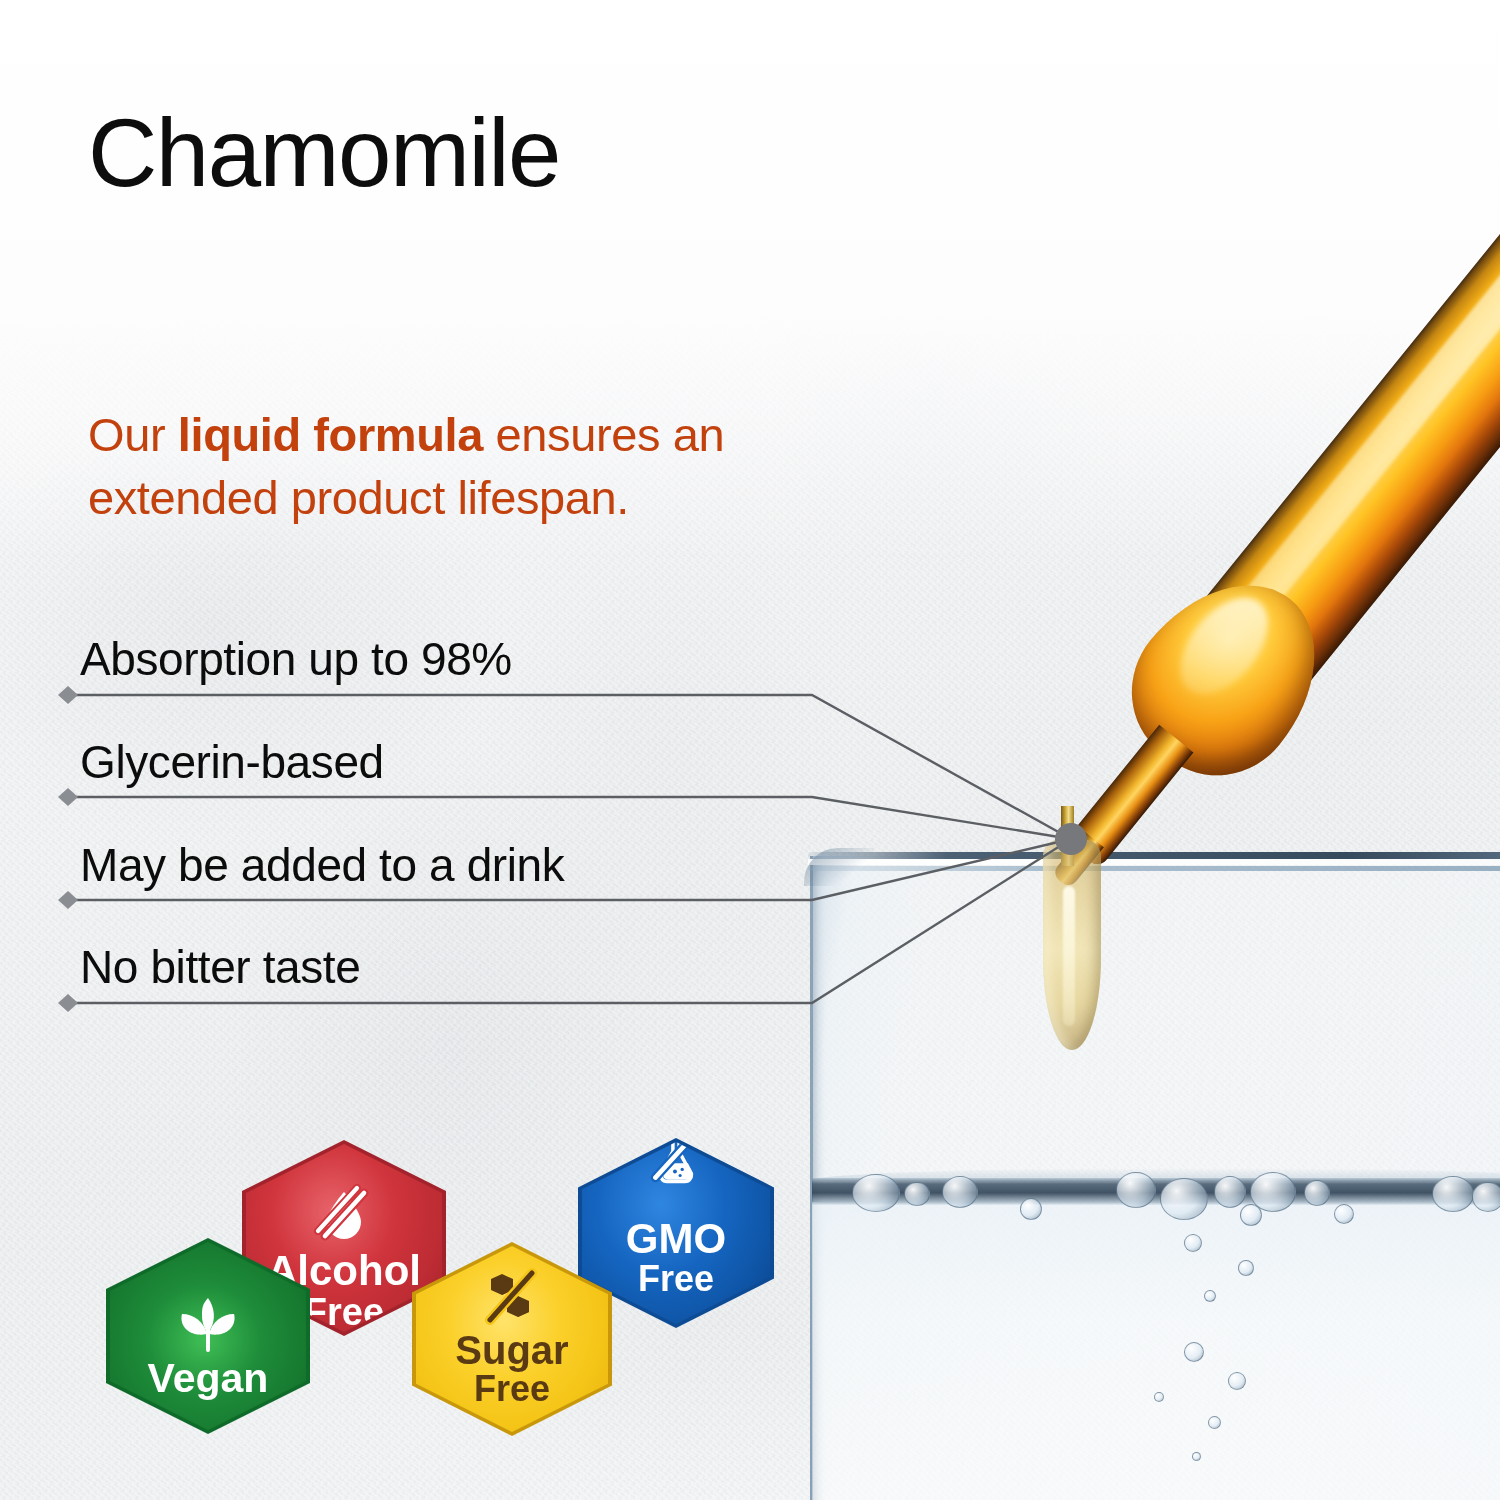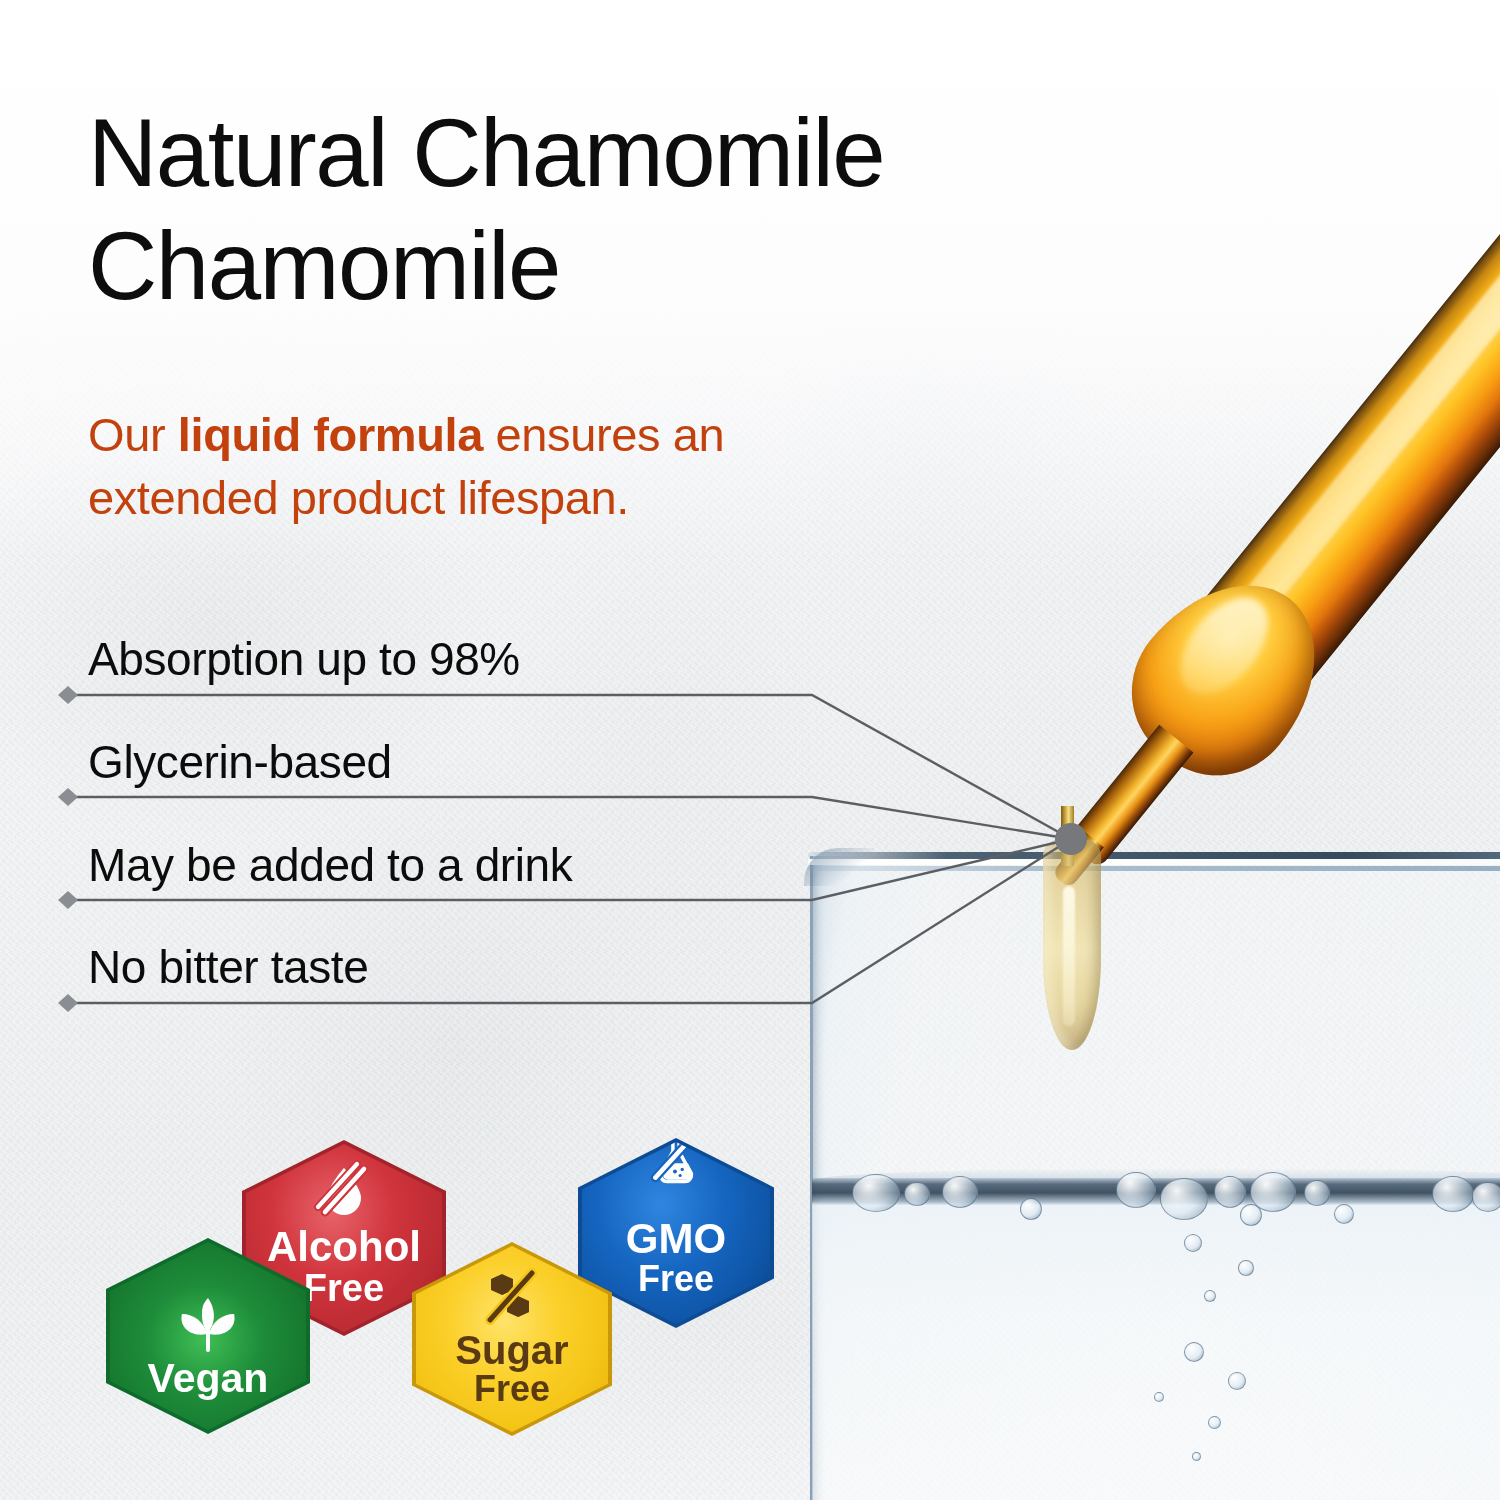--- a/index.html
+++ b/index.html
@@ -30,21 +30,21 @@
   .bg-white-top{position:absolute;left:0;top:0;width:1500px;height:560px;
      background:linear-gradient(180deg,#ffffff 0%, #fdfdfe 55%, rgba(255,255,255,0) 100%);}
 
   
   .title{position:absolute;left:88px;top:96px;width:1120px;
      font-size:96px;line-height:1.18;font-weight:400;color:#0d0d0d;letter-spacing:-1.5px;}
   .subtitle{position:absolute;left:88px;top:404px;width:760px;
      font-size:47px;line-height:1.34;color:#c2410c;letter-spacing:-.4px;}
   .subtitle b{font-weight:700;}
 
-  .feat{position:absolute;left:88px;font-size:46px;color:#0c0c0c;letter-spacing:-.4px;white-space:nowrap;}
+  .feat{position:absolute;left:80px;font-size:46px;color:#0c0c0c;letter-spacing:-.4px;white-space:nowrap;}
   .f0{top:632px;}
   .f1{top:735px;}
   .f2{top:838px;}
   .f3{top:940px;}
 
   
   #callouts{position:absolute;left:0;top:0;width:1500px;height:1500px;}
 
   
   .glass-wrap{position:absolute;left:756px;top:846px;width:744px;height:654px;overflow:hidden;}
@@ -217,21 +217,20 @@
       <polygon points="68,686 78,695 68,704 58,695"></polygon>
       <polygon points="68,788 78,797 68,806 58,797"></polygon>
       <polygon points="68,891 78,900 68,909 58,900"></polygon>
       <polygon points="68,994 78,1003 68,1012 58,1003"></polygon>
     </g>
   </svg>
 
   <div class="conv-dot"></div>
 
   <div class="title">
-    <div>Natural Chamomile</div>
     <div>Chamomile</div>
   </div>
 
   <div class="subtitle">
     <span>Our </span><b>liquid formula</b><span> ensures an extended product lifespan.</span>
   </div>
 
   <div class="feat f0">Absorption up to 98%</div>
   <div class="feat f1">Glycerin-based</div>
   <div class="feat f3">No bitter taste</div>
@@ -266,21 +265,21 @@
         <div class="hex-in" style="background:radial-gradient(ellipse at 44% 36%, #e8636a 0%, #d0343c 40%, #bc2b33 72%, #9e1f27 100%);">
           <div class="hex-icon" style="margin-bottom:2px;">
             <svg width="64" height="64" viewBox="0 0 64 64">
               <path d="M32 8c0 0 17 19 17 30a17 17 0 0 1-34 0C15 27 32 8 32 8z" fill="#ffffff"></path>
               <line x1="13" y1="52" x2="52" y2="9" stroke="#d0343c" stroke-width="9" stroke-linecap="round"></line>
               <line x1="13" y1="52" x2="52" y2="9" stroke="#ffffff" stroke-width="4.6" stroke-linecap="round"></line>
               <line x1="6" y1="47" x2="45" y2="4" stroke="#d0343c" stroke-width="8" stroke-linecap="round"></line>
               <line x1="6" y1="47" x2="45" y2="4" stroke="#ffffff" stroke-width="4.2" stroke-linecap="round"></line>
             </svg>
           </div>
-          <div class="hex-label" style="color:#fff;font-size:42px;margin-bottom:24px;text-align:center;">
+          <div class="hex-label" style="color:#fff;font-size:42px;text-align:center;">
             <div>Alcohol</div>
             <div style="font-size:38px;">Free</div>
           </div>
         </div>
       </div>
     </div>
 
     <div class="hexwrap b-vegan">
       <div class="hex" style="background:#0f6b2a;">
         <div class="hex-in" style="background:radial-gradient(ellipse at 48% 52%, #3fbf55 0%, #1e8c3a 40%, #16792f 72%, #0e6526 100%);">

